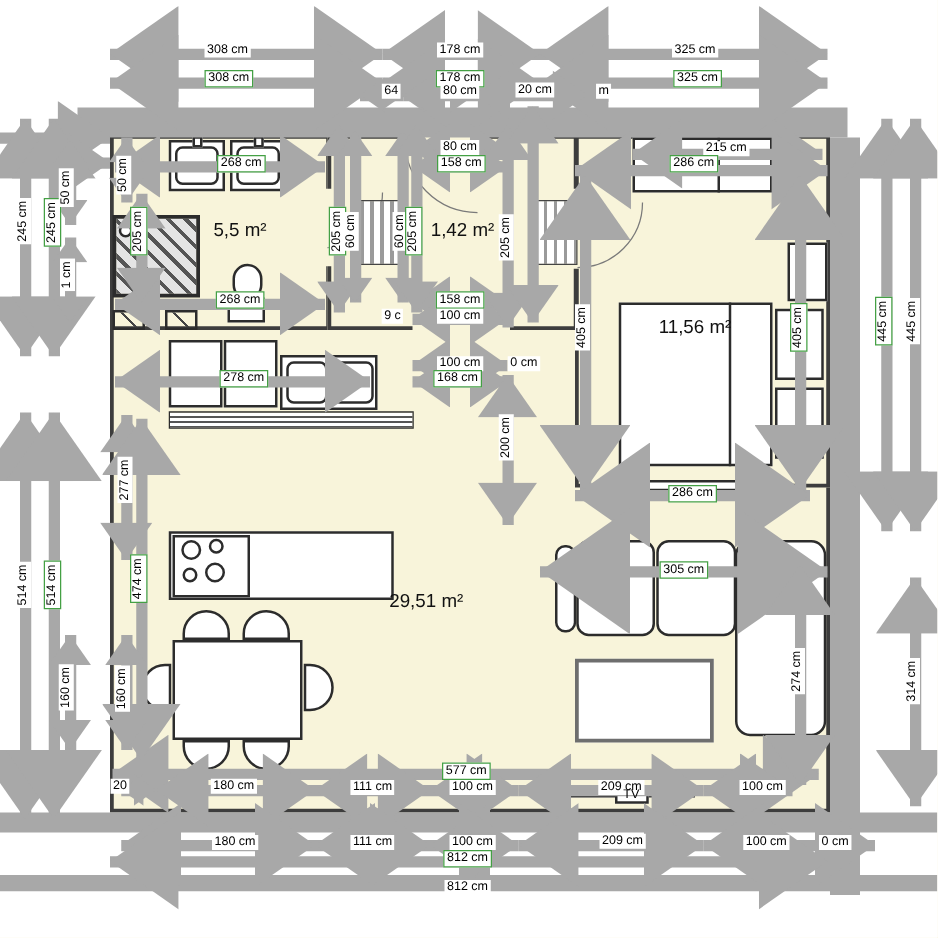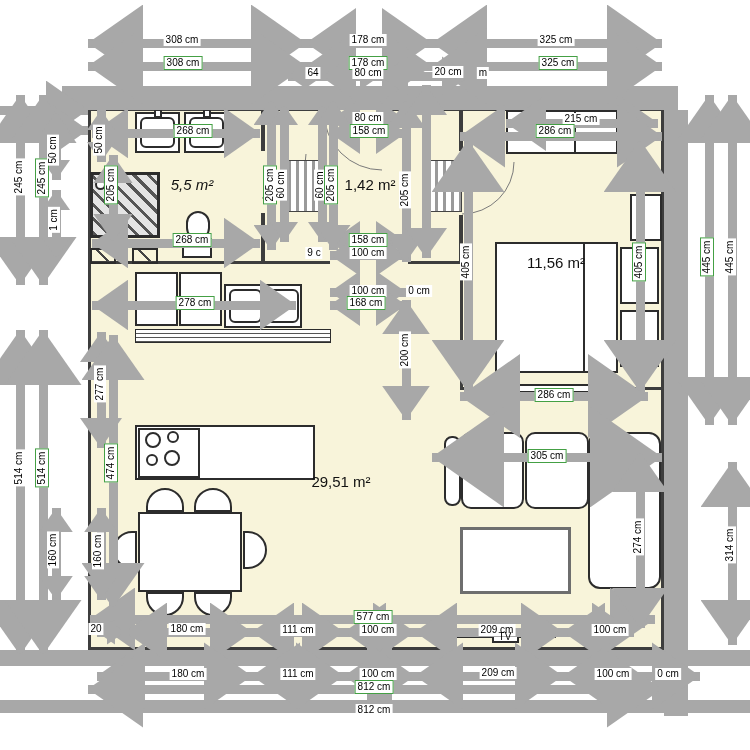--- a/index.html
+++ b/index.html
@@ -281,21 +281,21 @@
       <div class="head" style="left: 700.5px; top: 462px; width: 63px; height: 45px; clip-path: polygon(50% 0px, 0px 100%, 100% 100%);"></div>
       <div class="head" style="left: 700.5px; top: 600px; width: 63px; height: 45px; clip-path: polygon(50% 100%, 0px 0px, 100% 0px);"></div>
       <div class="dim" style="left: 182px; top: 40px;">308 cm</div>
       <div class="dim green" style="left: 183px; top: 63px;">308 cm</div>
       <div class="dim" style="left: 368px; top: 40px;">178 cm</div>
       <div class="dim green" style="left: 368px; top: 63px;">178 cm</div>
       <div class="dim" style="left: 556px; top: 40px;">325 cm</div>
       <div class="dim green" style="left: 558px; top: 63px;">325 cm</div>
       <div class="dim" style="left: 313px; top: 73px;">64</div>
       <div class="dim" style="left: 368px; top: 73px;">80 cm</div>
-      <div class="dim" style="left: 448px; top: 72px;">20 cm</div>
+      <div class="dim" style="left: 428px; top: 72px;">20 cm</div>
       <div class="dim" style="left: 483px; top: 73px;">m</div>
       <div class="dim" style="left: 368px; top: 118px;">80 cm</div>
       <div class="dim green" style="left: 369px; top: 131px;">158 cm</div>
       <div class="dim" style="left: 581px; top: 119px;">215 cm</div>
       <div class="dim green" style="left: 555px; top: 131px;">286 cm</div>
       <div class="dim green" style="left: 193px; top: 131px;">268 cm</div>
       <div class="dim green" style="left: 192px; top: 240px;">268 cm</div>
       <div class="dim green" style="left: 368px; top: 240px;">158 cm</div>
       <div class="dim" style="left: 314px; top: 253px;">9 c</div>
       <div class="dim" style="left: 368px; top: 253px;">100 cm</div>
@@ -337,19 +337,19 @@
       <div class="dim v" style="left: 730px; top: 257px;">445 cm</div>
       <div class="dim v" style="left: 100px; top: 384px;">277 cm</div>
       <div class="dim v" style="left: 405px; top: 350px;">200 cm</div>
       <div class="dim green v" style="left: 111px; top: 463px;">474 cm</div>
       <div class="dim v" style="left: 19px; top: 468px;">514 cm</div>
       <div class="dim green v" style="left: 42px; top: 468px;">514 cm</div>
       <div class="dim v" style="left: 53px; top: 550px;">160 cm</div>
       <div class="dim v" style="left: 98px; top: 551px;">160 cm</div>
       <div class="dim v" style="left: 638px; top: 537px;">274 cm</div>
       <div class="dim v" style="left: 730px; top: 545px;">314 cm</div>
-      <div class="room-label" style="left: 192px; top: 184px; font-style: italic;">5,5 m²</div>
+      <div class="room-label" style="left: 192px; top: 184px;">5,5 m²</div>
       <div class="room-label" style="left: 370px; top: 184px;">1,42 m²</div>
       <div class="room-label" style="left: 556px; top: 262px;">11,56 m²</div>
       <div class="room-label" style="left: 341px; top: 481px;">29,51 m²</div>
       <div class="furn-label" style="left: 505px; top: 636px;">TV</div>
     </div>
 </div>
 
 </body></html>

